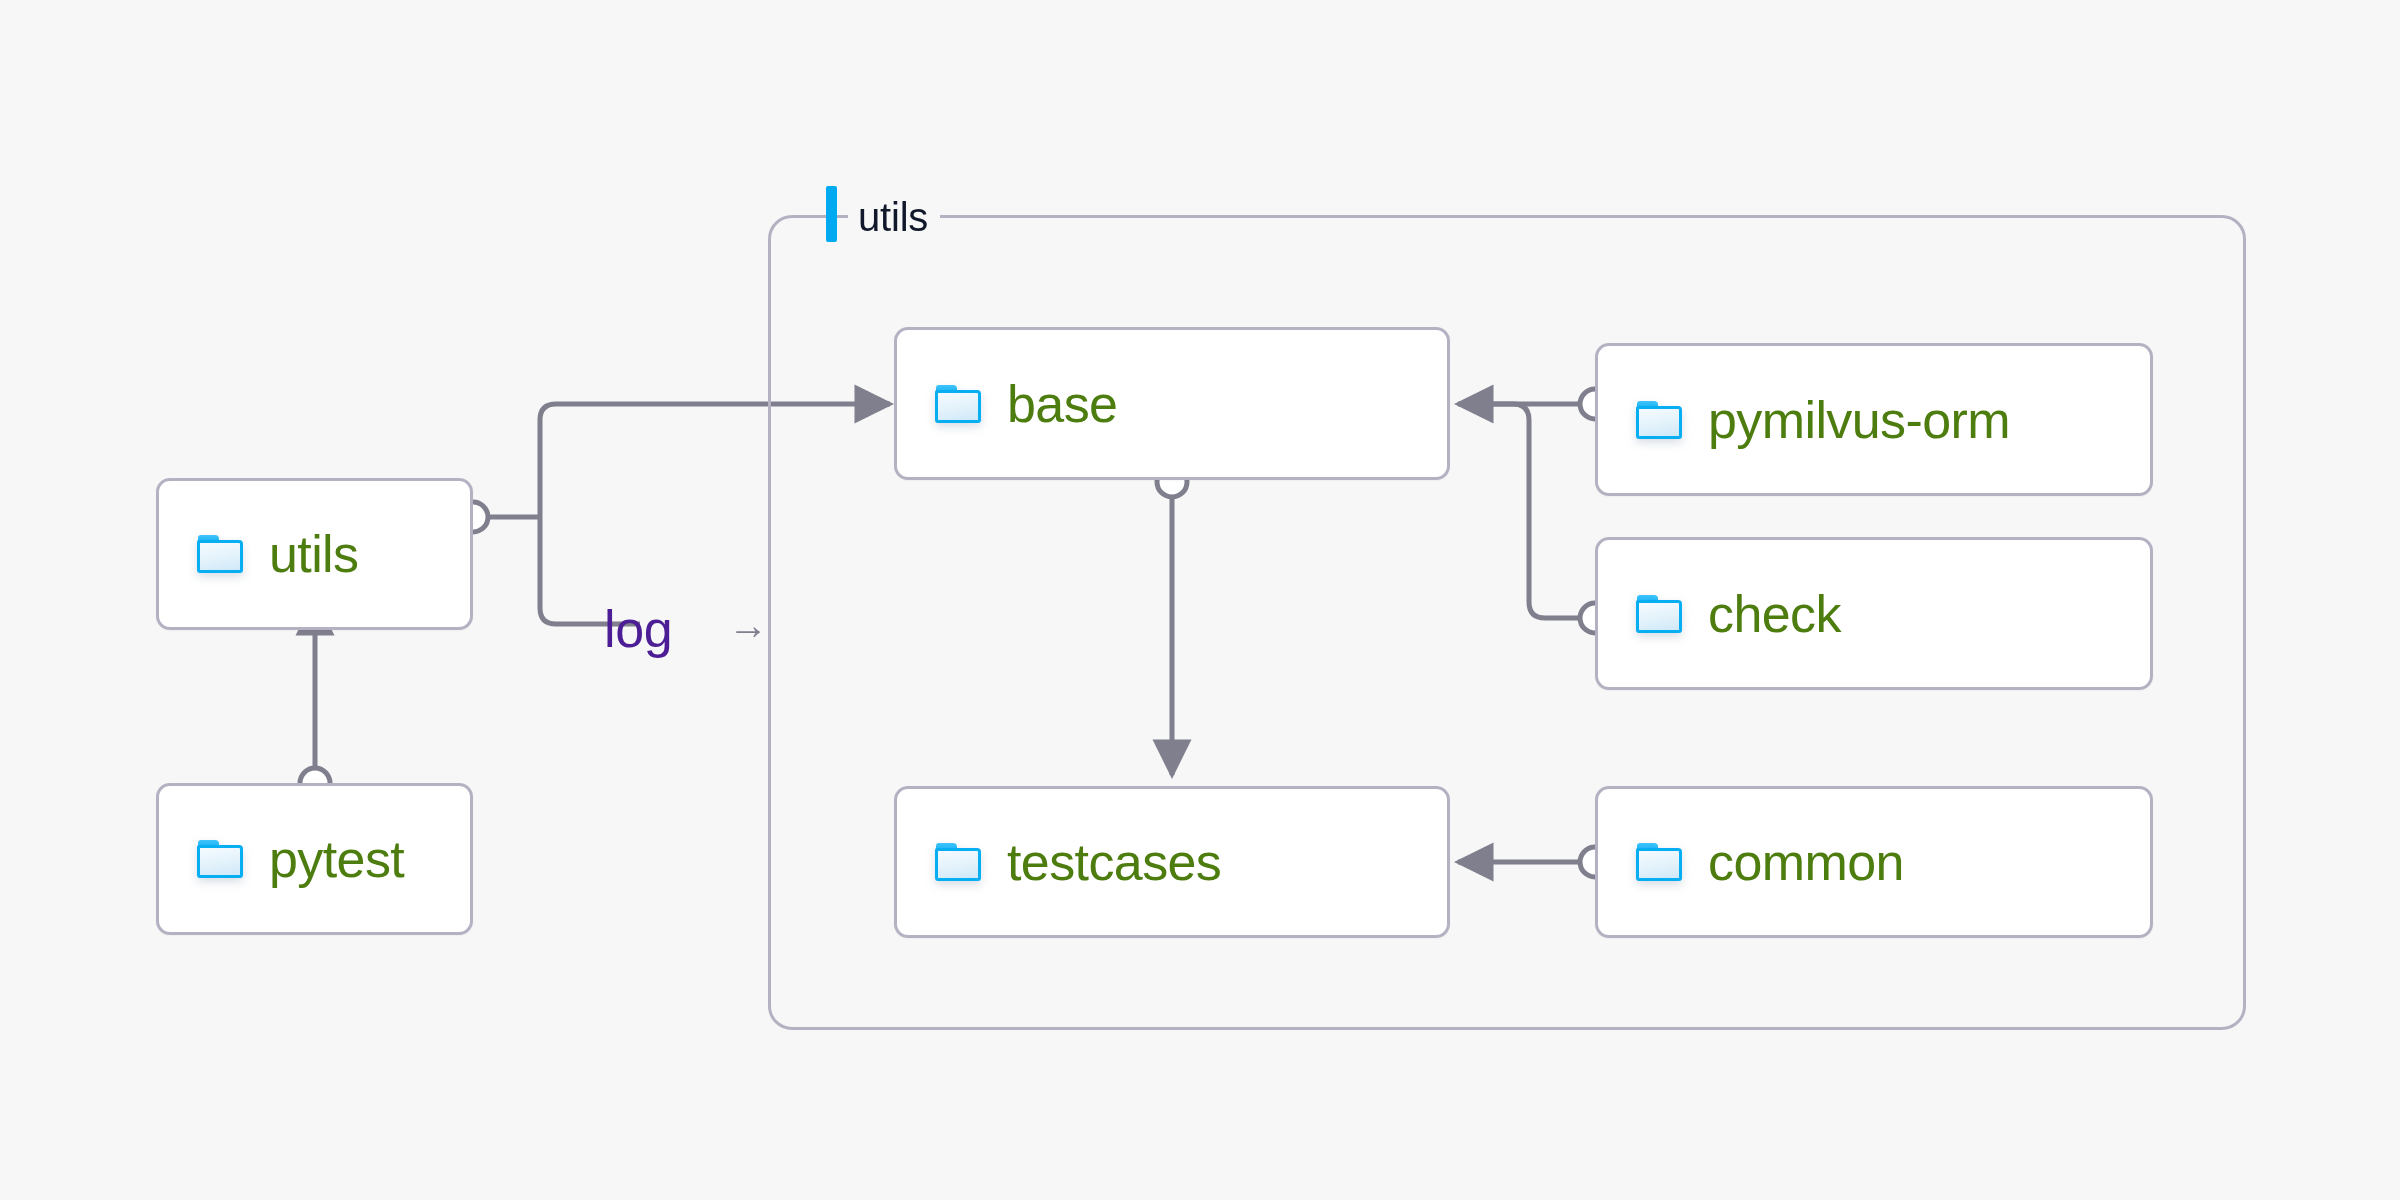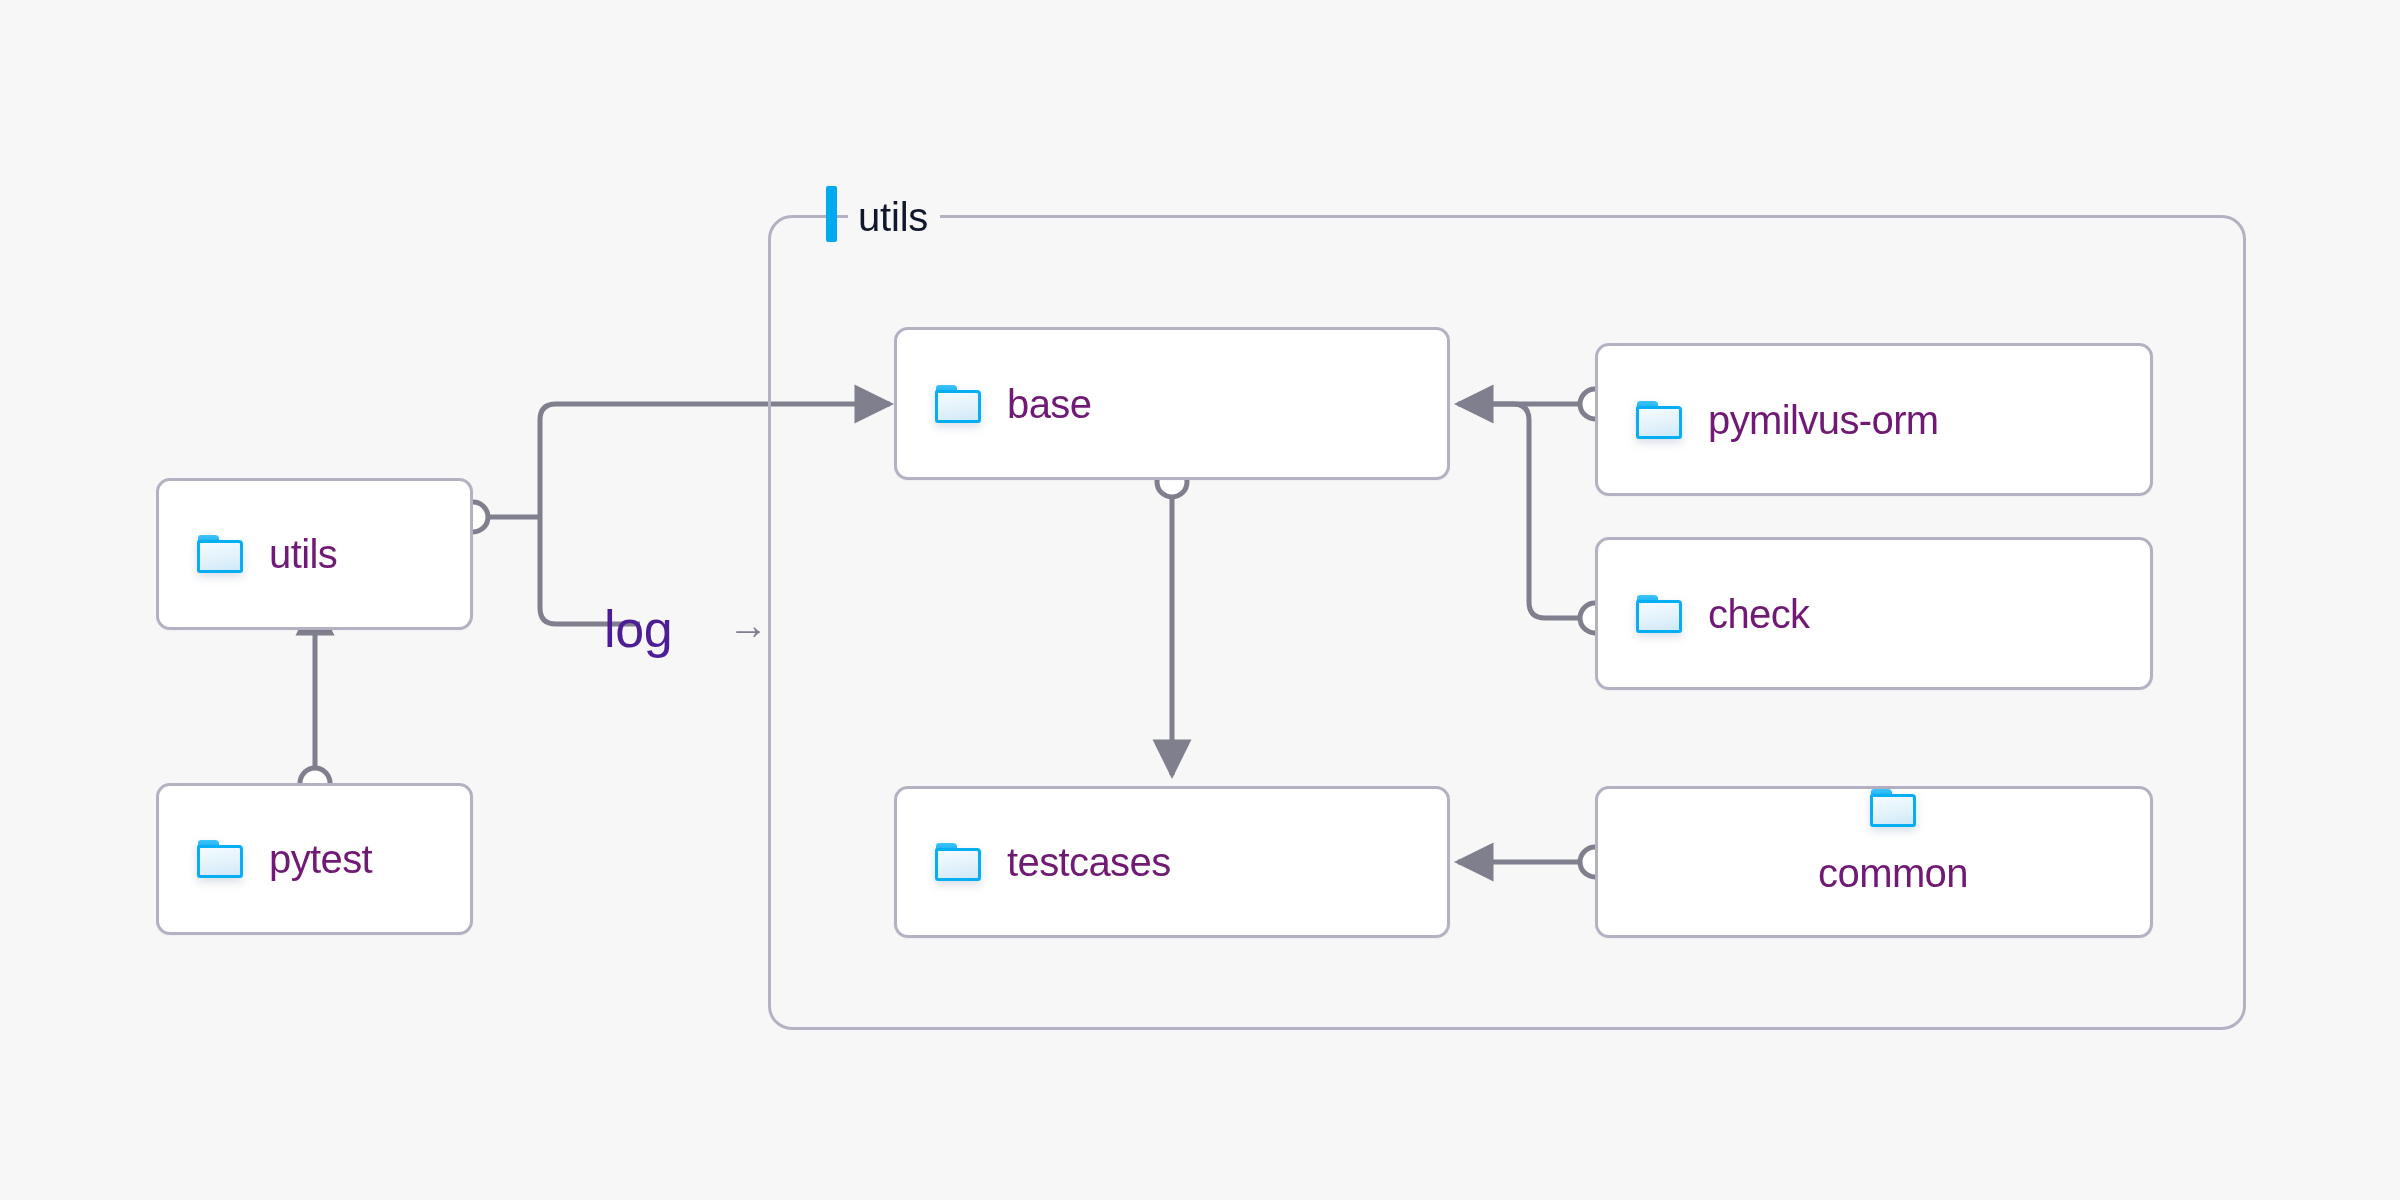--- a/index.html
+++ b/index.html
@@ -47,23 +47,23 @@
     background: #ffffff;
     border: 3px solid #b4b2c2;
     border-radius: 14px;
     display: flex;
     align-items: center;
     padding-left: 38px;
     gap: 26px;
     box-shadow: 0 1px 2px rgba(30,30,50,0.04);
   }
   .node-label {
-    font-size: 40px;
-    line-height: 1;
-    color: #701a75;
+    font-size: 52px;
+    line-height: 1;
+    color: #4d7c0f;
     white-space: nowrap;
     letter-spacing: -0.6px;
   }
   
   .folder-icon {
     position: relative;
     width: 46px;
     height: 38px;
     flex: 0 0 auto;
     filter: drop-shadow(0 4px 5px rgba(40,70,110,0.18));
@@ -199,21 +199,21 @@
   </div>
 
   <div class="node" style="left:1595px; top:537px; width:558px; height:153px;">
     <span class="folder-icon">
       <span class="tab"></span>
         <span class="body"></span>
     </span>
     <span class="node-label">check</span>
   </div>
 
-  <div class="node" style="left:1595px; top:786px; width:558px; height:152px;flex-direction:column;">
+  <div class="node" style="left:1595px; top:786px; width:558px; height:152px;">
     <span class="folder-icon">
       <span class="tab"></span>
         <span class="body"></span>
     </span>
     <span class="node-label">common</span>
   </div>
 
   <div class="edge-label" style="left:604px; top:603px;">log</div>
   <div class="edge-label-arrow" style="left:728px; top:605px;">→</div>
 

